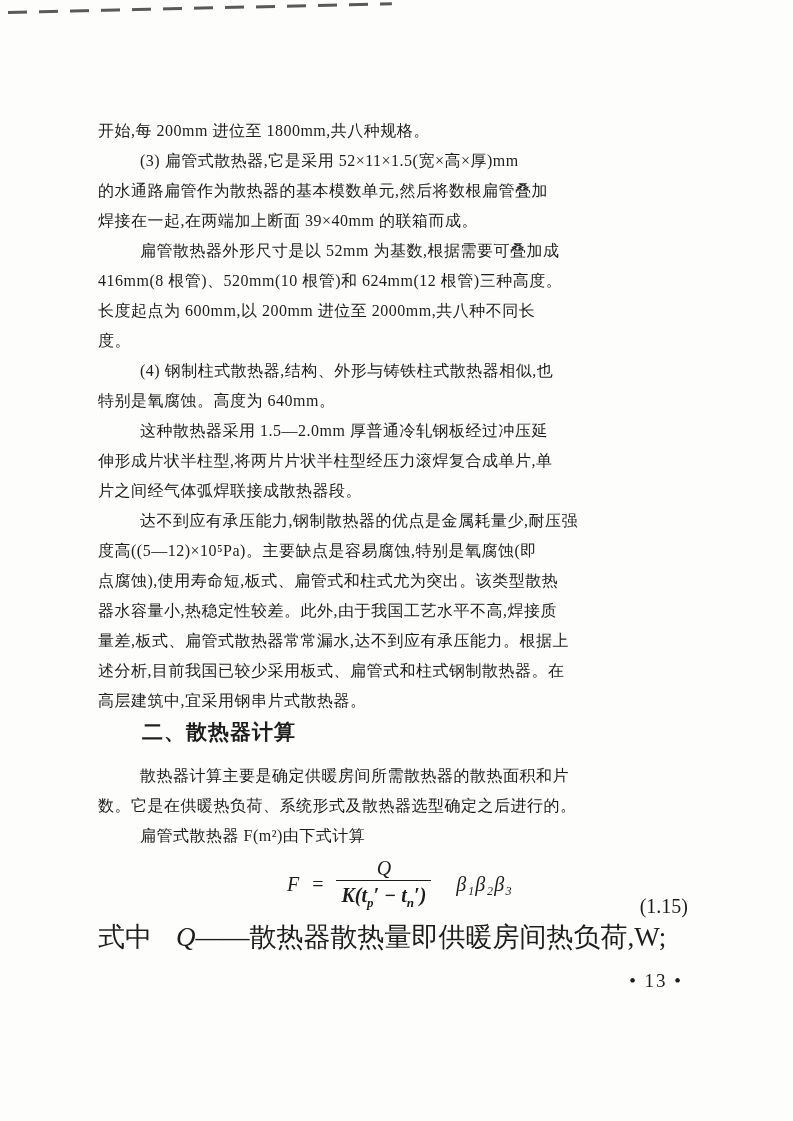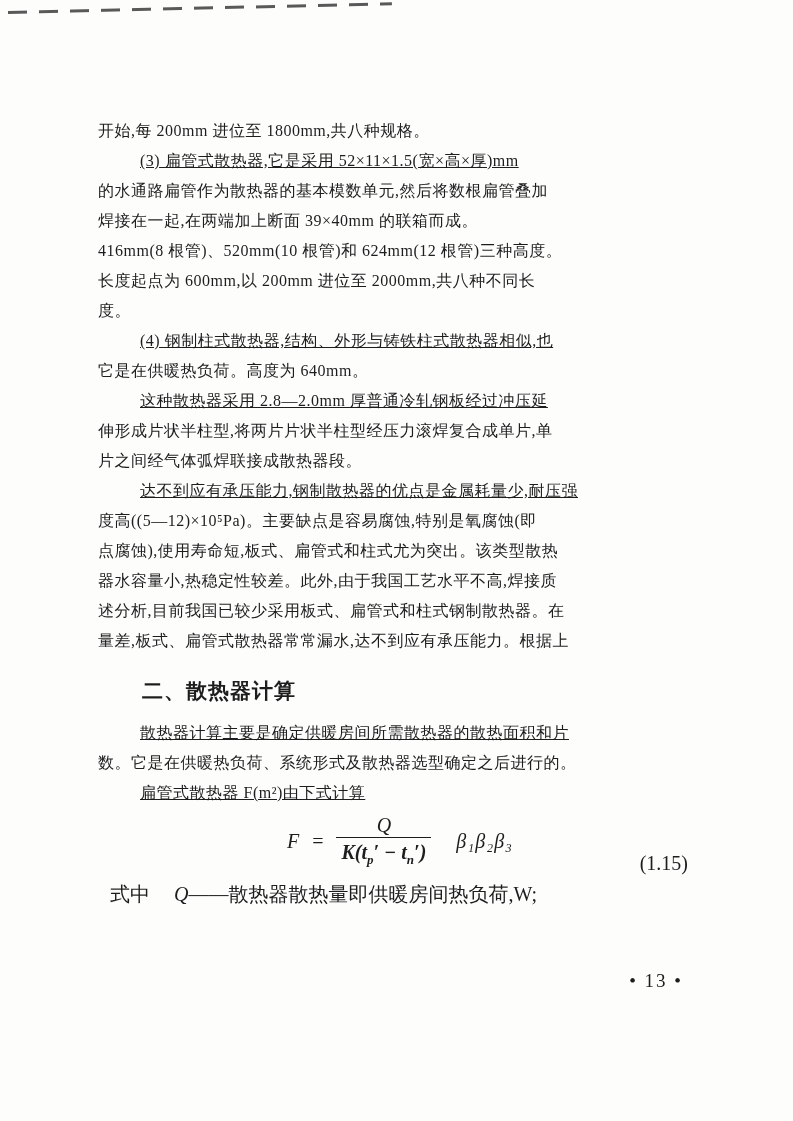--- a/index.html
+++ b/index.html
@@ -15,73 +15,75 @@
     position:absolute;top:11px;left:8px;width:384px;height:3px;
     background:repeating-linear-gradient(90deg,#3c3c3c 0,#3c3c3c 19px,transparent 19px,transparent 31px);
     transform:rotate(-1.3deg);transform-origin:left center;
     opacity:.85;
   }
   .content{position:absolute;left:98px;top:116px;width:604px;}
   .line{
     font-size:16px;line-height:30px;height:30px;
     white-space:nowrap;letter-spacing:.5px;
   }
-  .indent{padding-left:42px;text-decoration:underline;}
+  .indent{padding-left:42px;}
   .heading{
-    font-family:Liberation Serif, serif;
+    font-family:Liberation Mono, monospace;
     font-weight:bold;font-size:21px;line-height:30px;
-    margin:20px 0 12px 0;padding-left:44px;letter-spacing:1px;
+    margin:3px 0 12px 0;padding-left:44px;letter-spacing:1px;
   }
   .formula-row{
     position:relative;height:62px;margin-top:4px;
     display:flex;align-items:center;justify-content:center;
     font-size:20px;
   }
   .f-var{font-style:italic;font-family:"Liberation Serif",serif;}
   .f-eq{margin:0 8px;}
   .frac{display:inline-block;vertical-align:middle;text-align:center;}
   .frac .num{display:block;line-height:24px;}
   .frac .den{display:block;border-top:1.5px solid #1d1d1d;line-height:26px;padding:1px 5px 0 5px;font-weight:bold;}
   .frac sub{font-size:13px;}
   .betas{font-style:italic;letter-spacing:1px;margin-left:20px;}
   .eq-number{position:absolute;right:14px;top:50%;transform:translateY(-50%);margin-top:20px;}
-  .where{font-size:20px;line-height:32px;white-space:nowrap;margin-top:4px;margin-left:12px;}
+  .where{font-size:27px;line-height:32px;white-space:nowrap;margin-top:4px;}
   .where-label{margin-right:24px;}
   .page-number{
     position:absolute;top:970px;right:110px;
     font-size:19px;letter-spacing:2px;margin-left:12px;
   }
 </style>
 </head>
 <body>
 
 <div class="page">
 
   <div class="binding-marks"></div>
 
   <div class="content">
 
     <div class="line">开始,每 200mm 进位至 1800mm,共八种规格。</div>
     <div class="line indent">(3) 扁管式散热器,它是采用 52×11×1.5(宽×高×厚)mm</div>
     <div class="line">的水通路扁管作为散热器的基本模数单元,然后将数根扁管叠加</div>
     <div class="line">焊接在一起,在两端加上断面 39×40mm 的联箱而成。</div>
+    <div class="line indent">扁管散热器外形尺寸是以 52mm 为基数,根据需要可叠加成</div>
     <div class="line">416mm(8 根管)、520mm(10 根管)和 624mm(12 根管)三种高度。</div>
     <div class="line">长度起点为 600mm,以 200mm 进位至 2000mm,共八种不同长</div>
     <div class="line">度。</div>
     <div class="line indent">(4) 钢制柱式散热器,结构、外形与铸铁柱式散热器相似,也</div>
-    <div class="line">它是在供暖热负荷。高度为 640mm。</div>
-    <div class="line indent">这种散热器采用 2.8—2.0mm 厚普通冷轧钢板经过冲压延</div>
+    <div class="line">特别是氧腐蚀。高度为 640mm。</div>
+    <div class="line indent">这种散热器采用 1.5—2.0mm 厚普通冷轧钢板经过冲压延</div>
     <div class="line">伸形成片状半柱型,将两片片状半柱型经压力滚焊复合成单片,单</div>
     <div class="line">片之间经气体弧焊联接成散热器段。</div>
     <div class="line indent">达不到应有承压能力,钢制散热器的优点是金属耗量少,耐压强</div>
     <div class="line">度高((5—12)×10⁵Pa)。主要缺点是容易腐蚀,特别是氧腐蚀(即</div>
     <div class="line">点腐蚀),使用寿命短,板式、扁管式和柱式尤为突出。该类型散热</div>
     <div class="line">器水容量小,热稳定性较差。此外,由于我国工艺水平不高,焊接质</div>
+    <div class="line">量差,板式、扁管式散热器常常漏水,达不到应有承压能力。根据上</div>
     <div class="line">述分析,目前我国已较少采用板式、扁管式和柱式钢制散热器。在</div>
-    <div class="line">量差,板式、扁管式散热器常常漏水,达不到应有承压能力。根据上</div>
+    <div class="line">高层建筑中,宜采用钢串片式散热器。</div>
 
     <div class="heading">二、散热器计算</div>
 
     <div class="line indent">散热器计算主要是确定供暖房间所需散热器的散热面积和片</div>
     <div class="line">数。它是在供暖热负荷、系统形式及散热器选型确定之后进行的。</div>
     <div class="line indent">扁管式散热器 F(m²)由下式计算</div>
 
     <div class="formula-row">
       <span class="formula">
         <span class="f-var">F</span>

